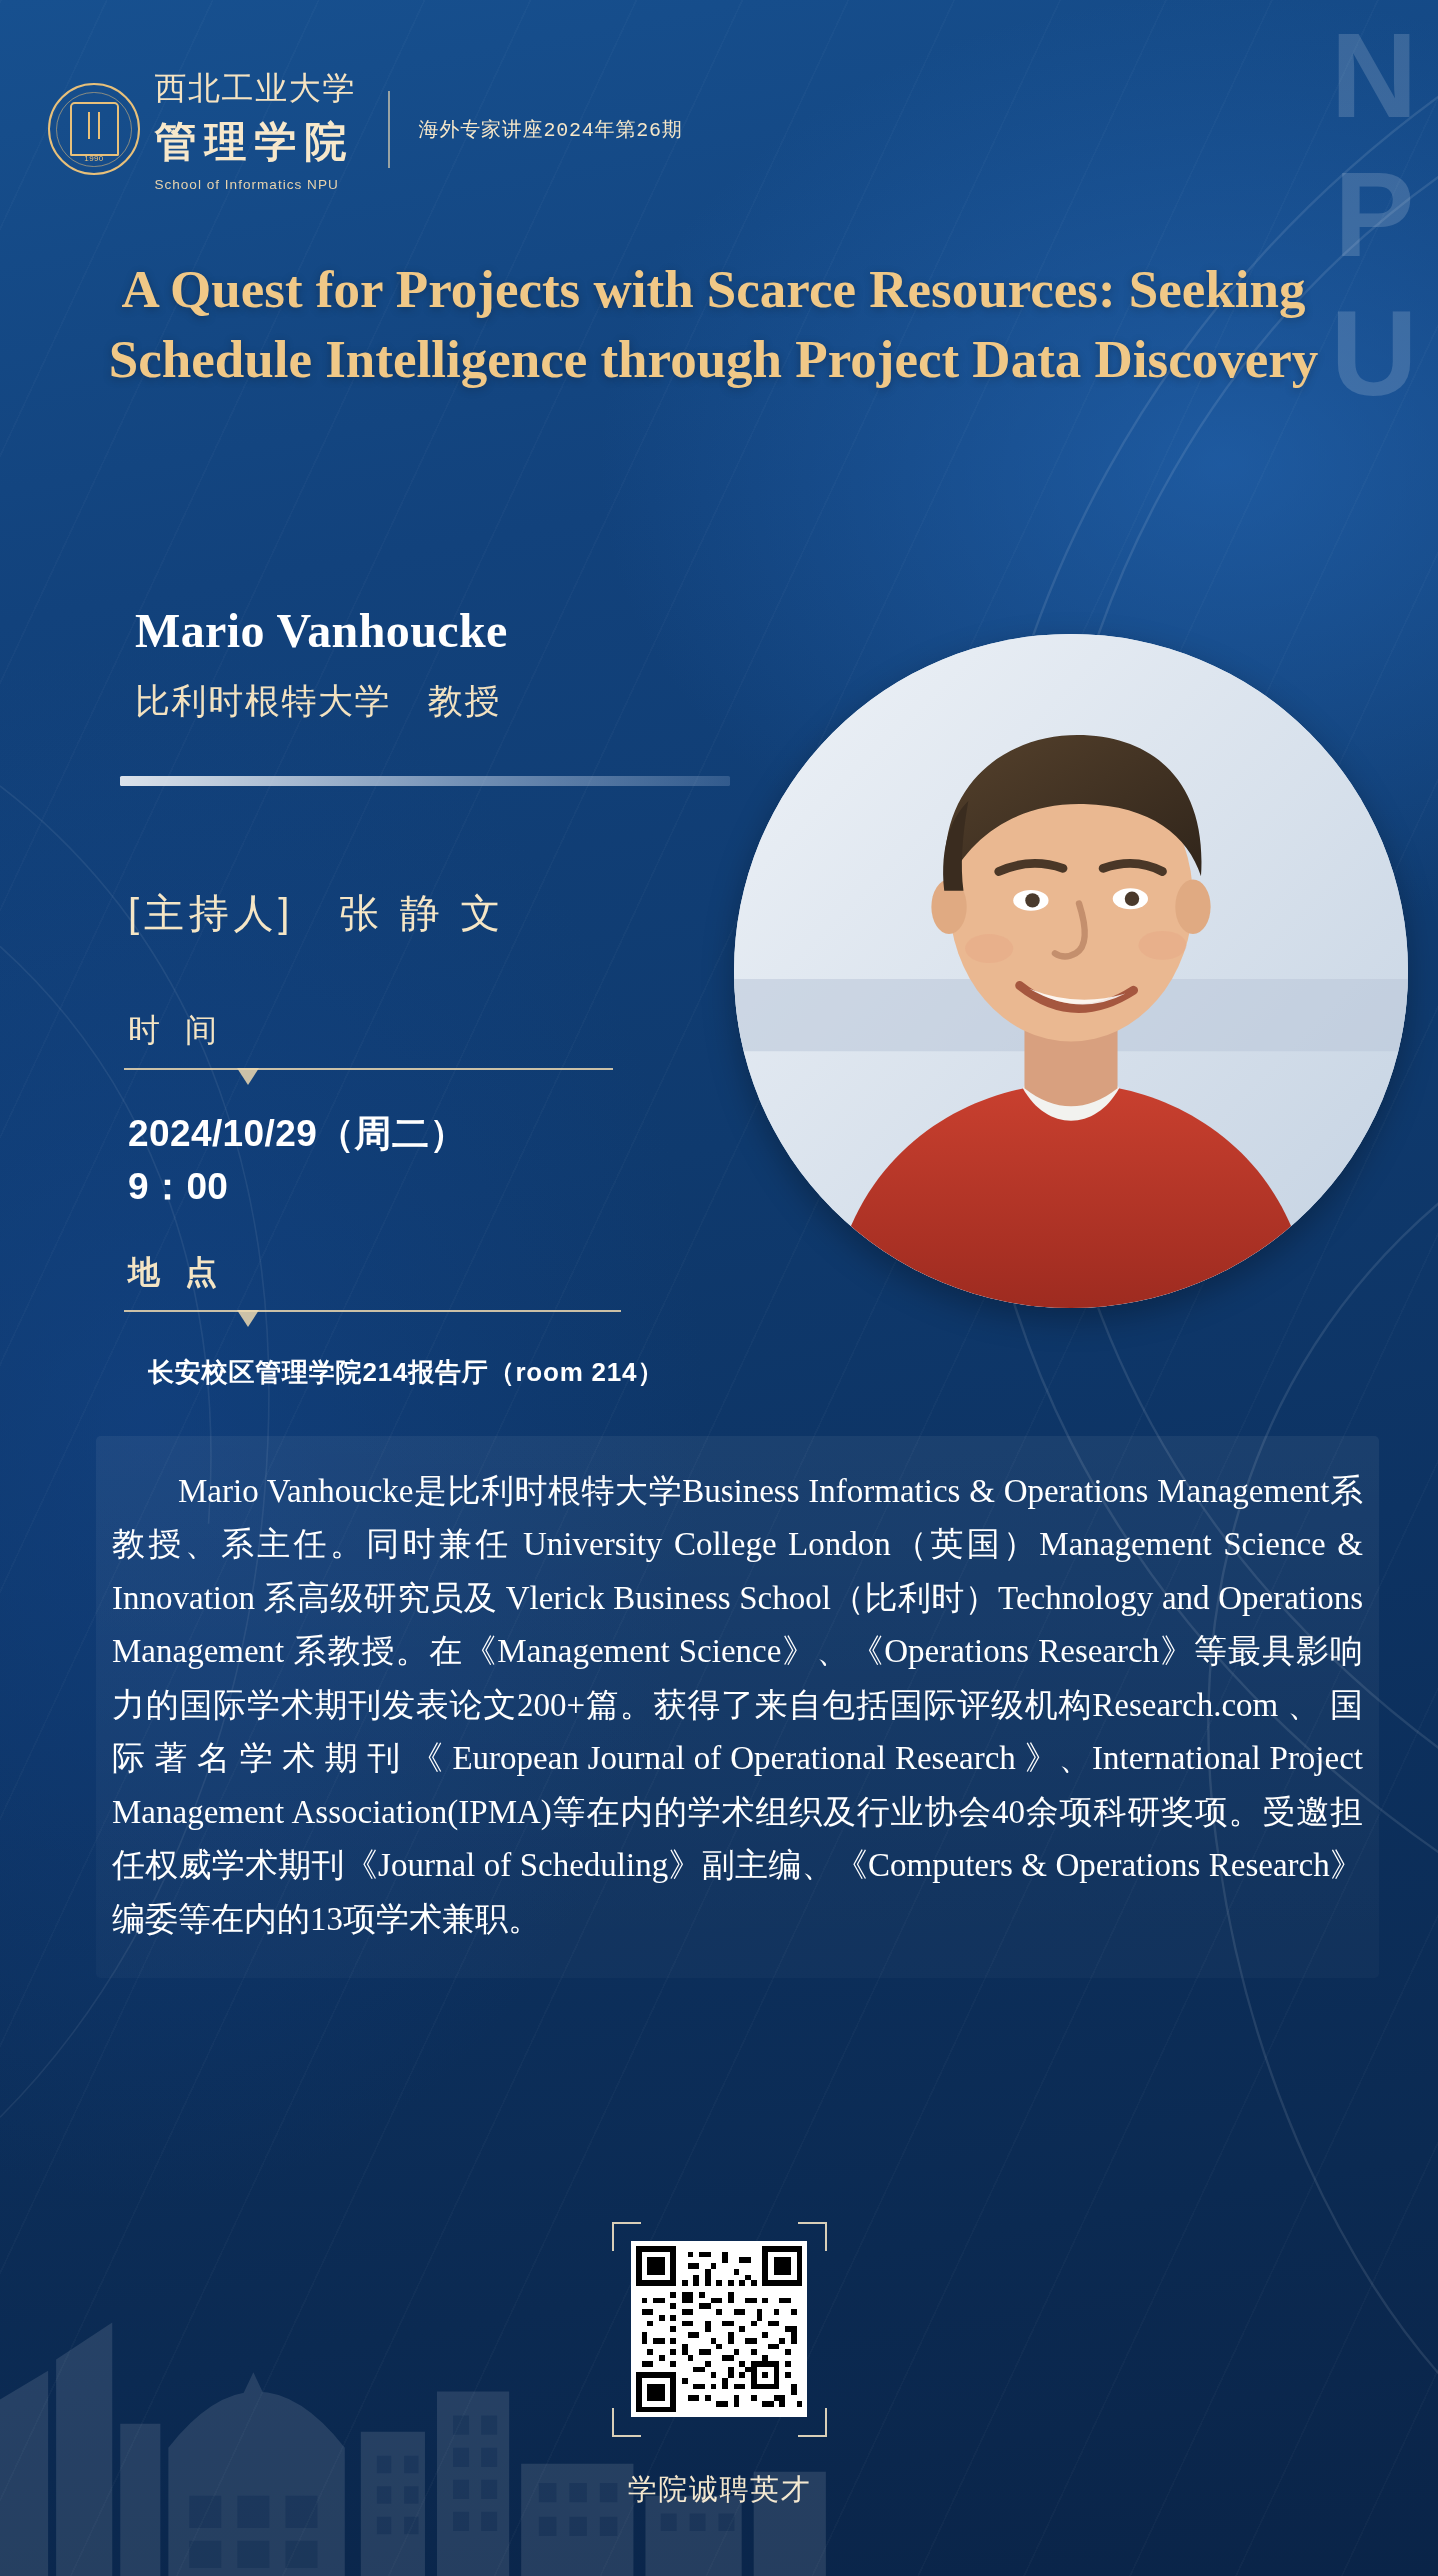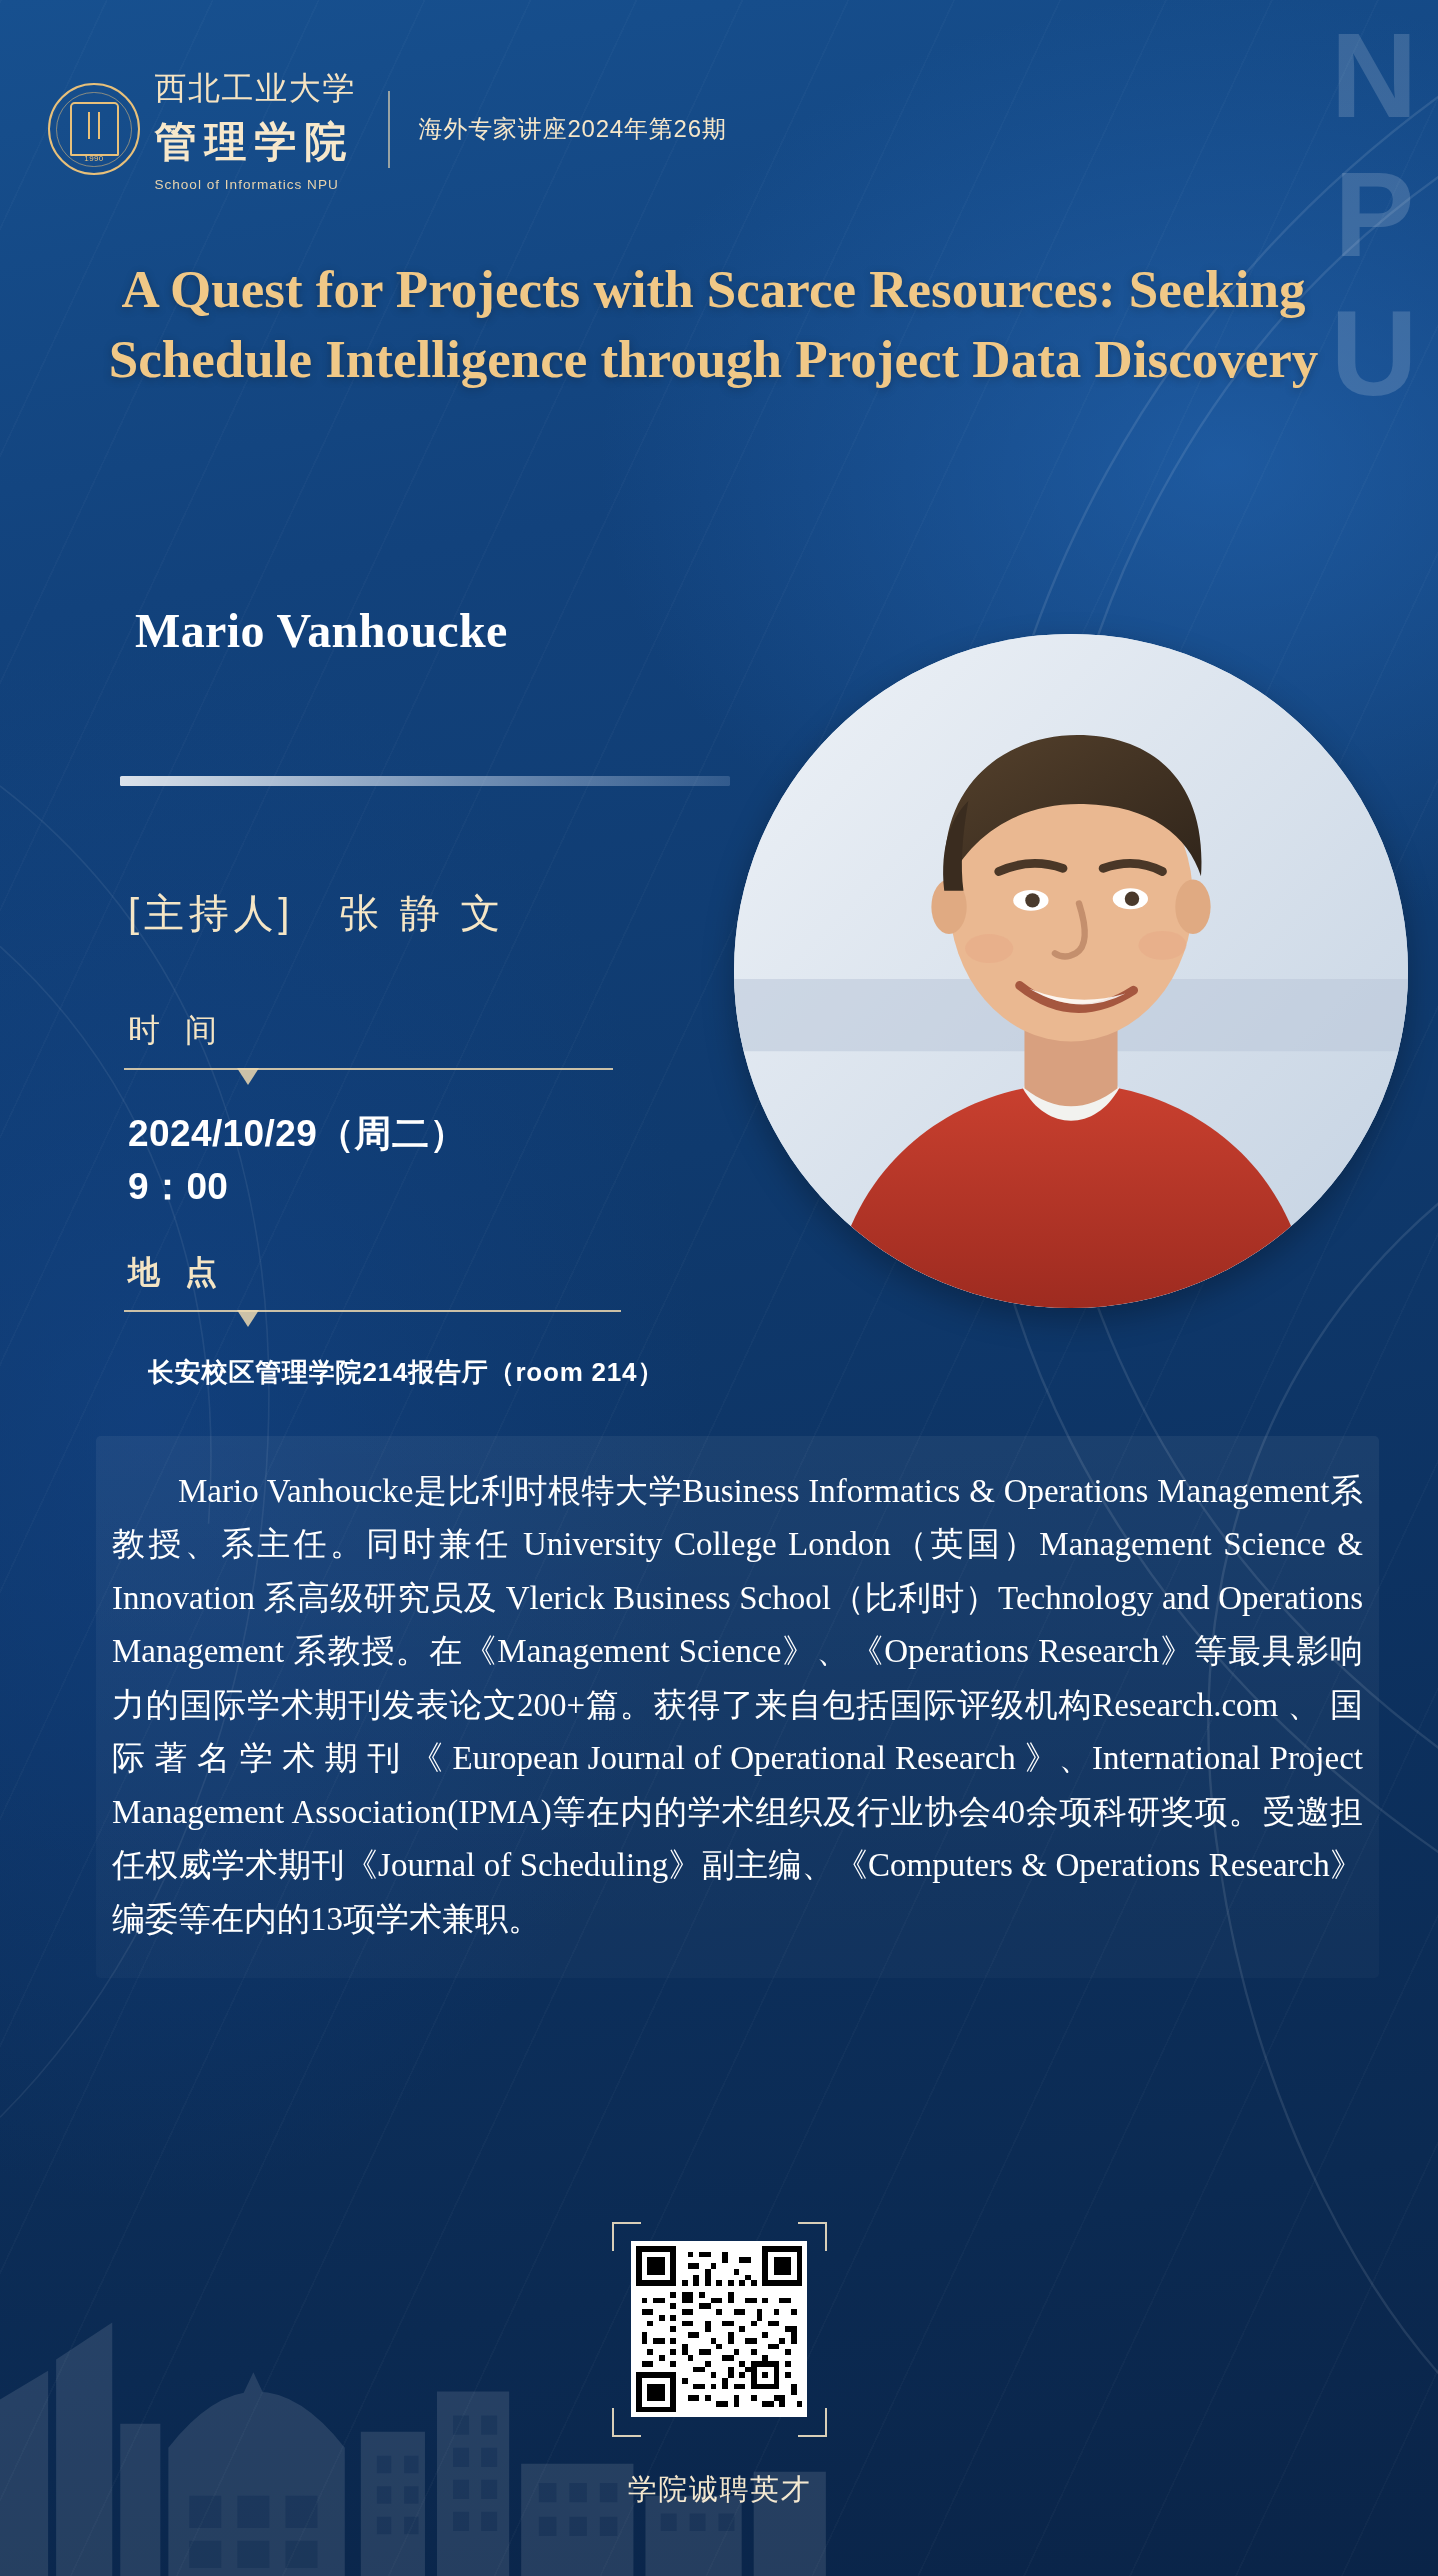--- a/index.html
+++ b/index.html
@@ -133,24 +133,24 @@
     margin-top: 6.4px;
     white-space: nowrap;
   }
   .header-div {
     width: 1.6px;
     height: 77px;
     background: rgba(242,221,182,0.6);
     margin: 0 29px 0 32px;
   }
   .series-label {
-    font-size: 24px;
+    font-size: 20px;
     color: #f6e7c9;
     letter-spacing: 0.8px;
-    font-family: Liberation Sans, sans-serif;
+    font-family: Liberation Mono, monospace;
     white-space: nowrap;
   }
 
   
   .title {
     position: absolute;
     top: 255px;
     left: 56px;
     width: 1315px;
     text-align: center;
@@ -363,20 +363,21 @@
       <div class="cn-big">管理学院</div>
       <div class="en">School of Informatics   NPU</div>
     </div>
     <div class="header-div"></div>
     <div class="series-label">海外专家讲座2024年第26期</div>
   </div>
 
   <div class="title">A Quest for Projects with Scarce Resources: Seeking Schedule Intelligence through Project Data Discovery</div>
 
   <div class="speaker-name">Mario Vanhoucke</div>
+  <div class="speaker-affil">比利时根特大学　教授</div>
   <div class="speaker-rule"></div>
 
   <div class="portrait">
     <svg viewBox="0 0 840 840" preserveAspectRatio="xMidYMid slice">
       <defs>
         <linearGradient id="bg" x1="0" y1="0" x2="1" y2="1">
           <stop offset="0" stop-color="#eef2f7"></stop>
           <stop offset="1" stop-color="#c4d2e2"></stop>
         </linearGradient>
         <linearGradient id="sweater" x1="0" y1="0" x2="0" y2="1">

